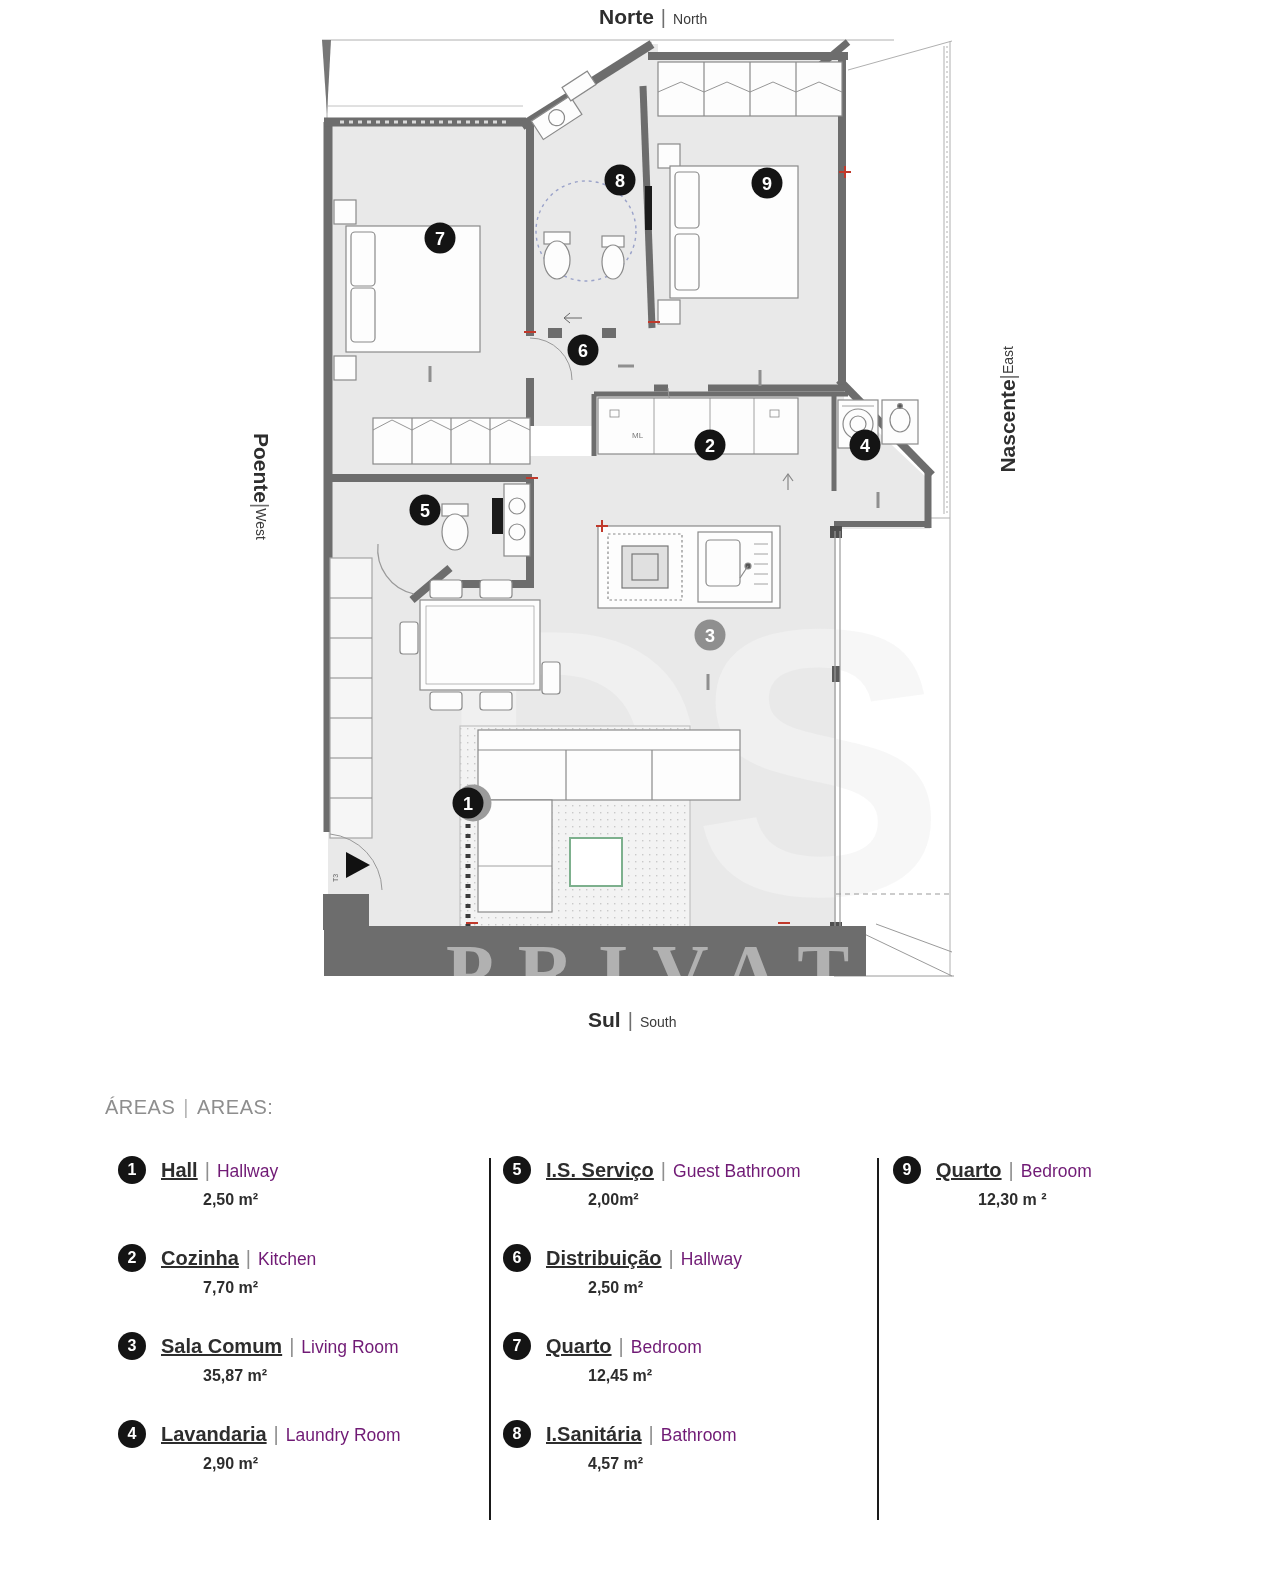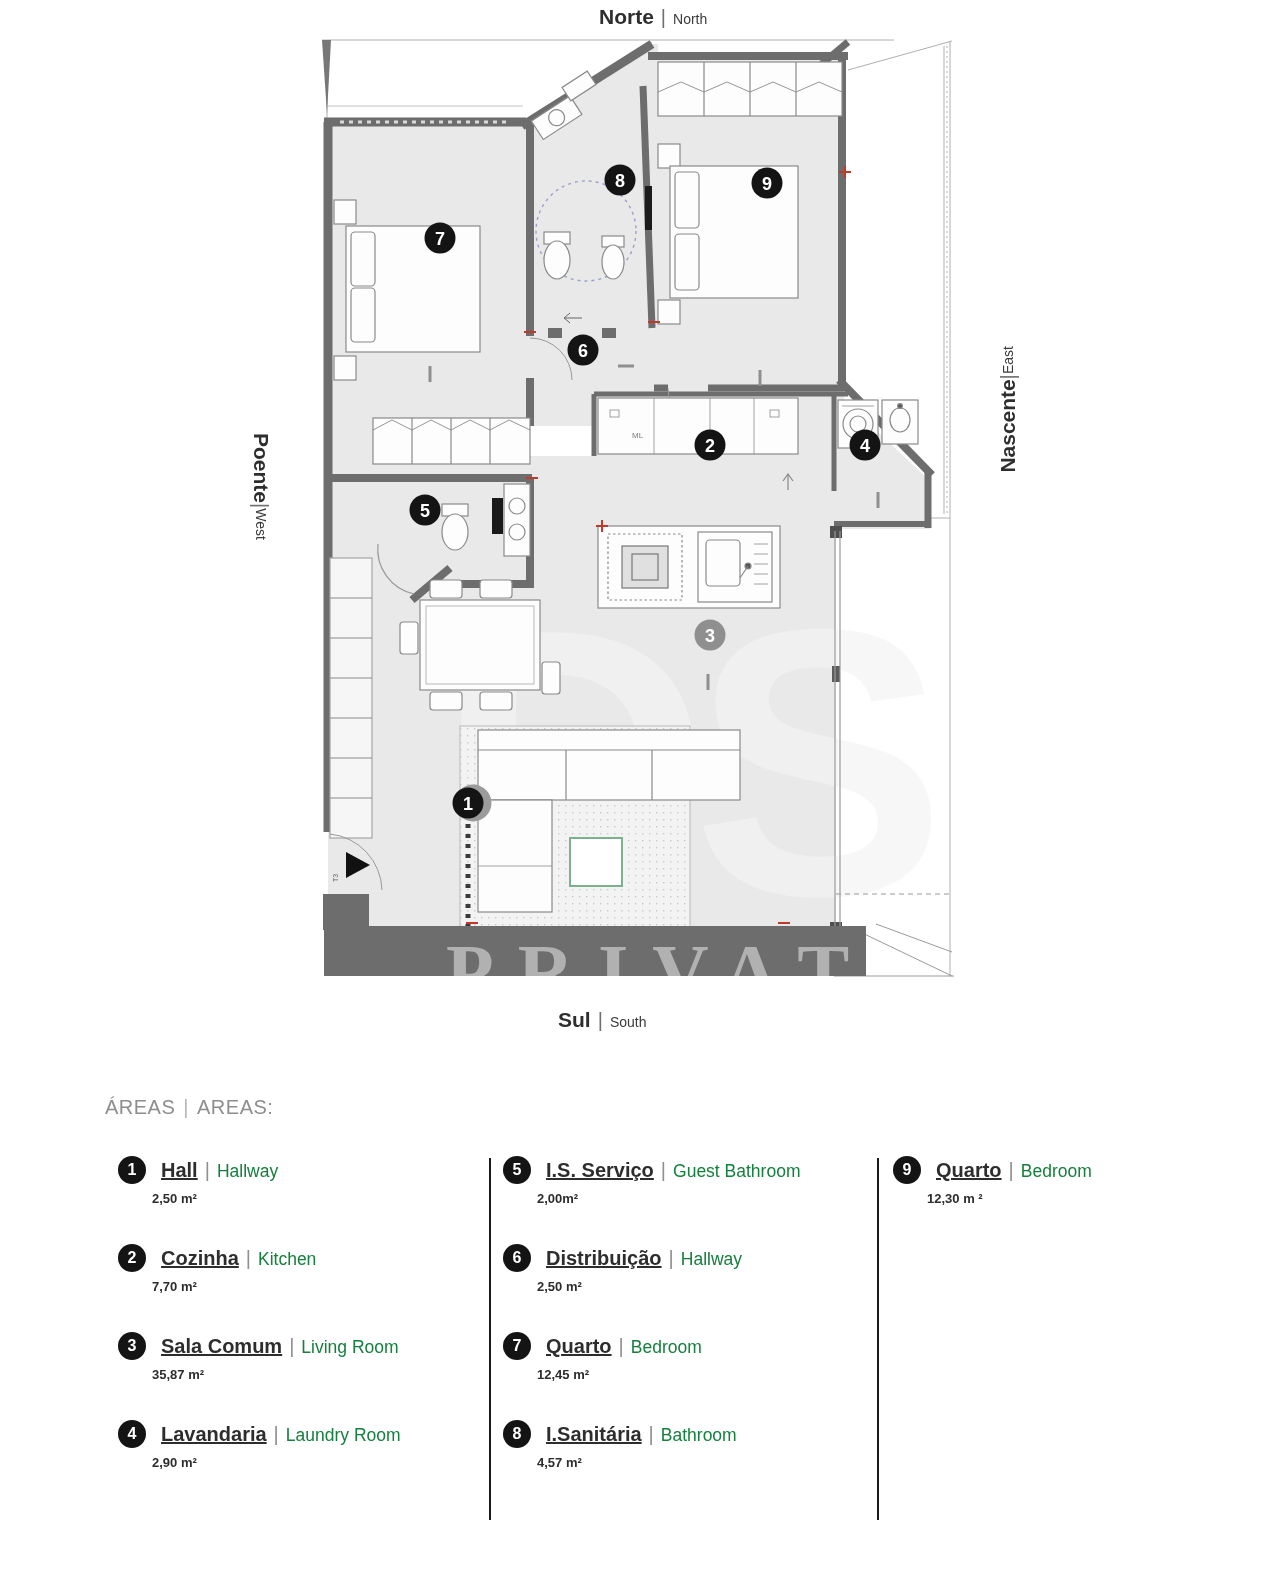--- a/index.html
+++ b/index.html
@@ -6,21 +6,21 @@
   html,body { width:1280px; height:1583px; background:#ffffff; overflow:hidden;
               font-family:"Liberation Sans", sans-serif; color:#333; }
   .stage { position:relative; width:1280px; height:1583px; }
 
   
   .compass { position:absolute; white-space:nowrap; }
   .compass .pt { font-size:21px; font-weight:600; color:#2e2e2e; }
   .compass .pipe { font-size:20px; font-weight:300; color:#6f6f6f; padding:0 7px; }
   .compass .en { font-size:14px; font-weight:400; color:#3b3b3b; }
   .compass-north { left:599px; top:5px; }
-  .compass-south { left:558px; top:1008px; }
+  .compass-south { left:588px; top:1008px; }
   .compass-west  { left:249px; top:433px; writing-mode:vertical-rl; }
   .compass-east  { left:996px; top:346px; writing-mode:vertical-rl; transform:rotate(180deg); }
 
   
   .plan-wrap { position:absolute; left:318px; top:26px; width:646px; height:956px; }
   svg text.marker-num { font-family:"Liberation Sans",sans-serif; font-size:18px; font-weight:bold; fill:#fff; }
   svg text.tiny { font-family:"Liberation Sans",sans-serif; }
   svg text.wm-ds { font-family:"Liberation Sans",sans-serif; font-weight:bold; }
   svg text.wm-private { font-family:"Liberation Serif",serif; font-weight:bold; }
 
@@ -34,22 +34,22 @@
   .legend-col:nth-child(3) { left:893px; }
   .divider { position:absolute; top:1158px; width:2px; height:362px; background:#1a1a1a; }
   .divider-1 { left:489px; } .divider-2 { left:877px; }
   .item { margin-bottom:25px; min-height:63px; }
   .item-head { display:flex; align-items:center; gap:15px; }
   .badge { width:28px; height:28px; border-radius:50%; background:#141414; color:#fff;
            font-size:16px; font-weight:bold; display:flex; align-items:center; justify-content:center; flex:0 0 28px; }
   .names { font-size:20px; white-space:nowrap; }
   .names .pt { color:#2d2d2d; font-weight:600;text-decoration:underline; }
   .names .pipe { color:#8f8f8f; font-weight:300; padding:0 7px; }
-  .names .en { color:#15803d; font-weight:400; font-size:17.5px; }
-  .area { margin-left:34px; margin-top:7px; font-size:13px; color:#2d2d2d; font-weight:600; }
+  .names .en { color:#701a75; font-weight:400; font-size:17.5px; }
+  .area { margin-left:85px; margin-top:7px; font-size:16px; color:#2d2d2d; font-weight:600; }
 </style>
 </head>
 <body>
 
 <div class="stage">
 
   <div class="compass compass-north">
     <span class="pt">Norte</span><span class="pipe">|</span><span class="en">North</span>
   </div>
   <div class="compass compass-south">

